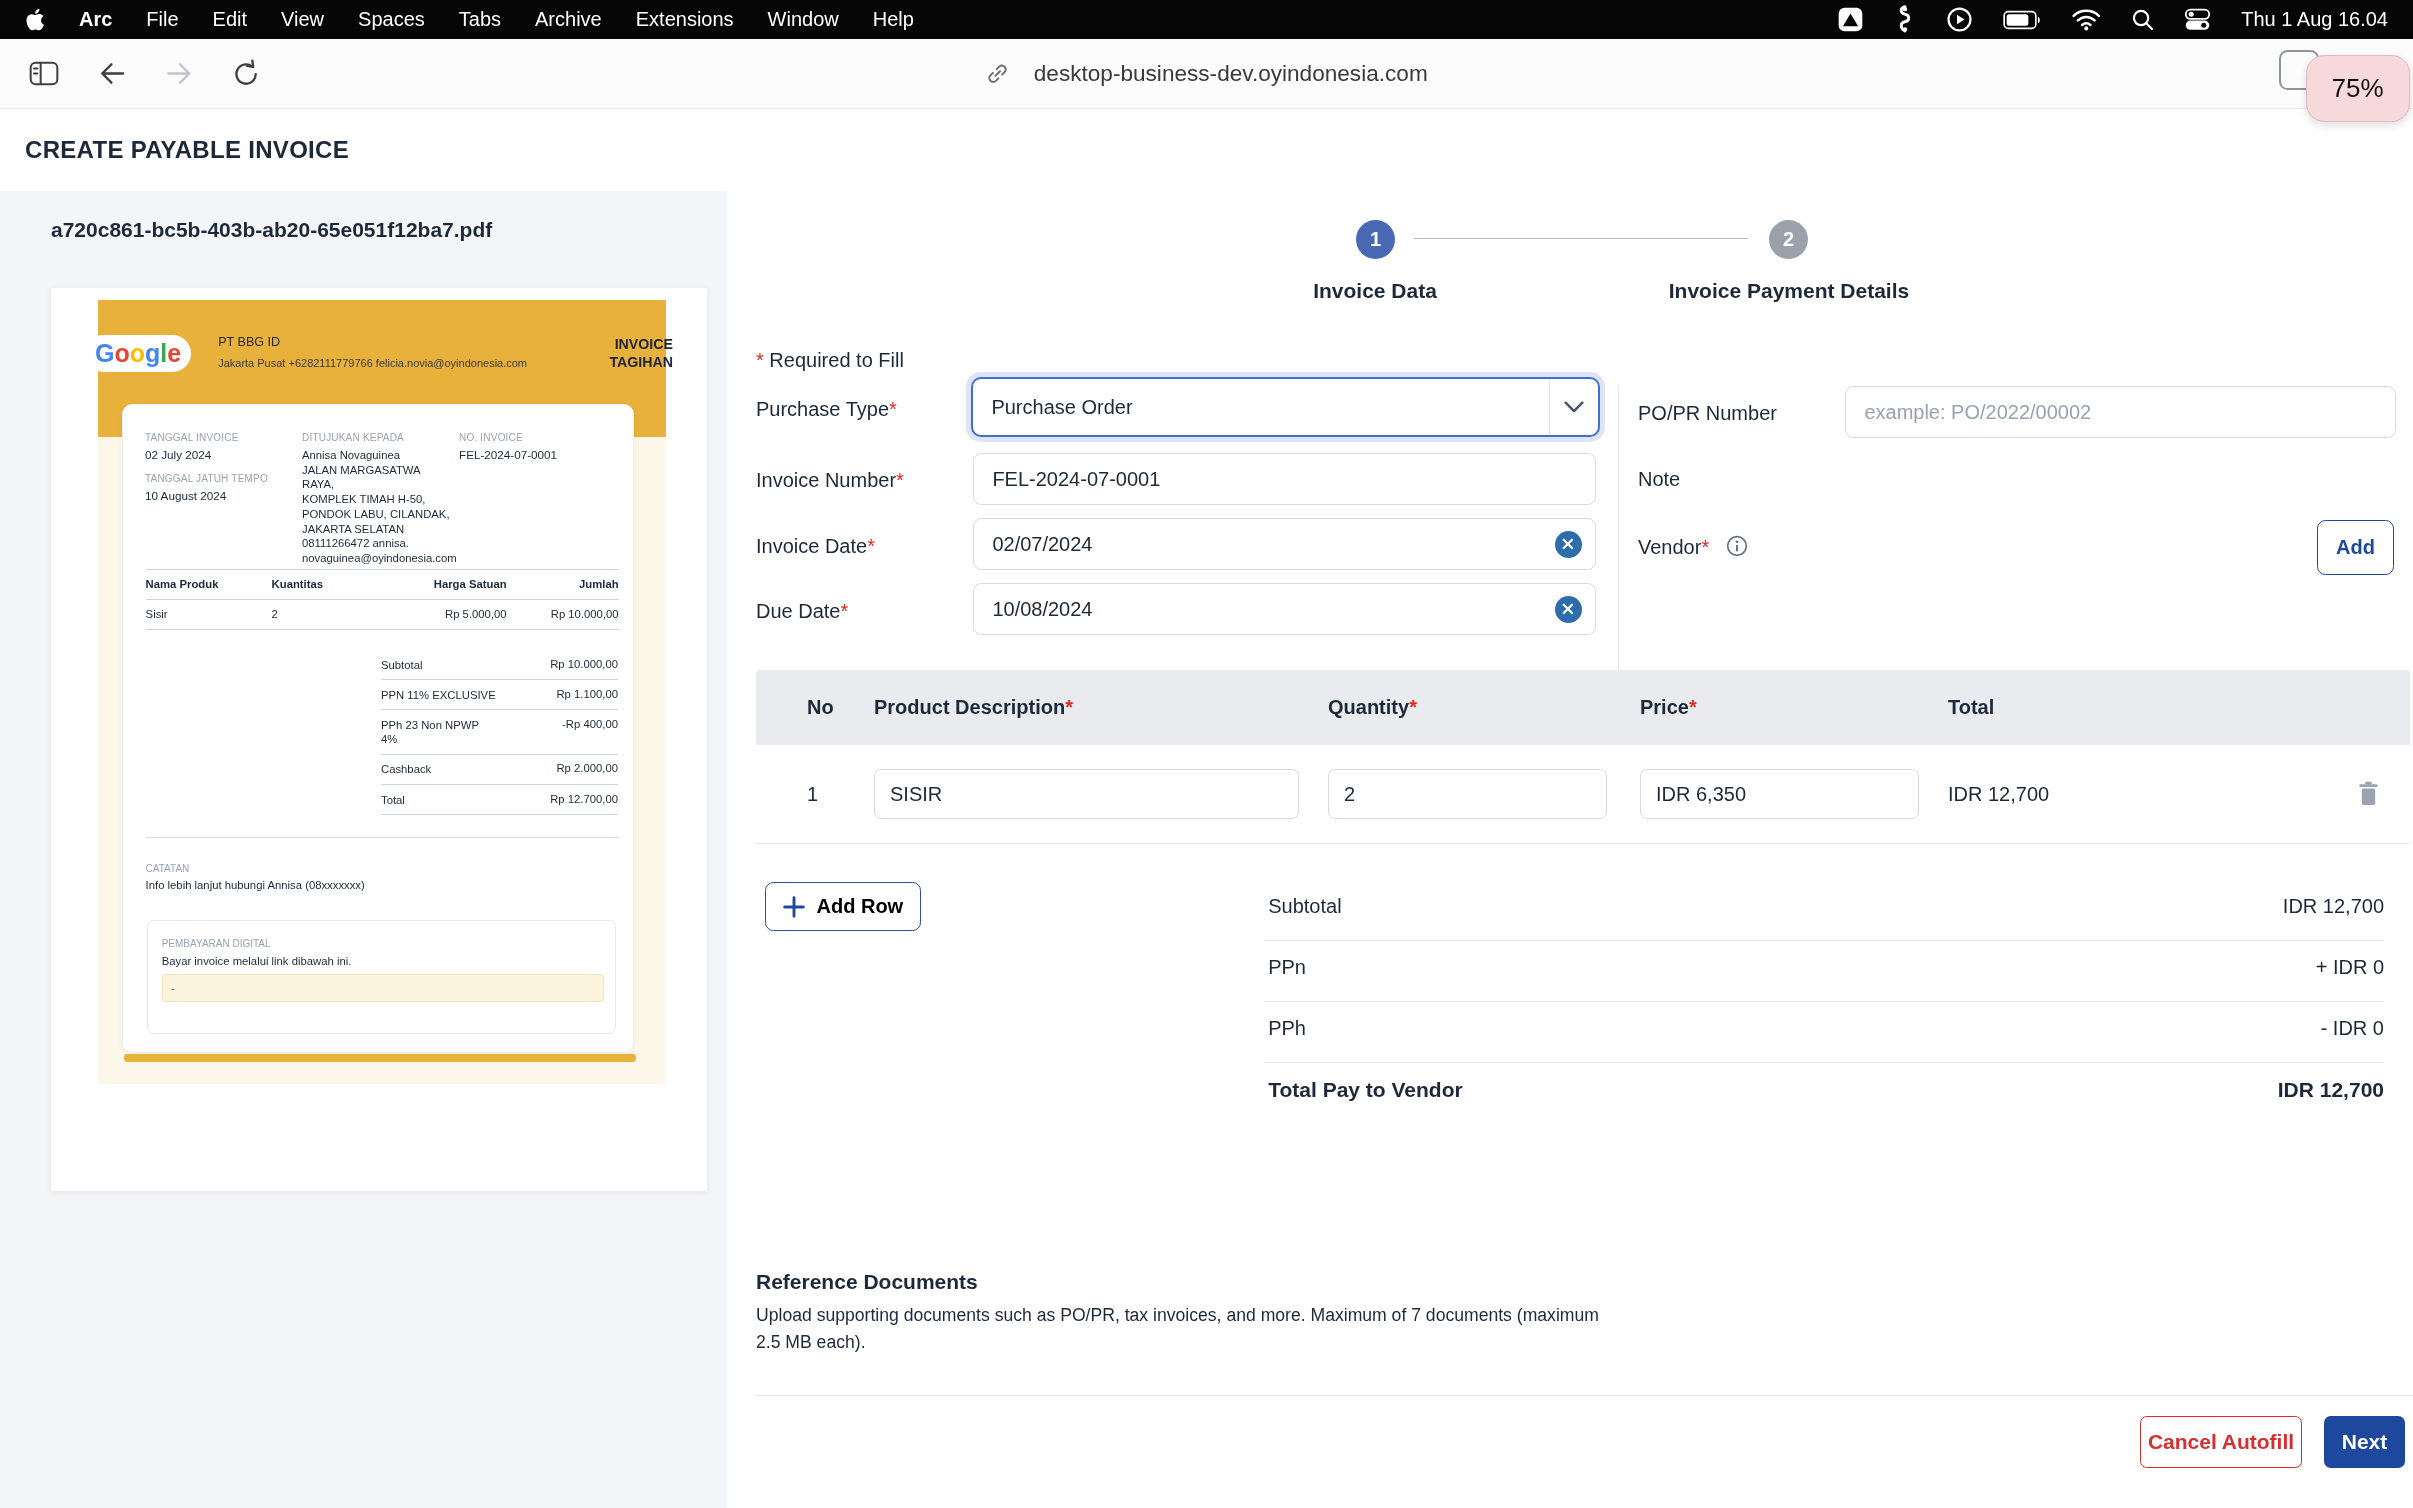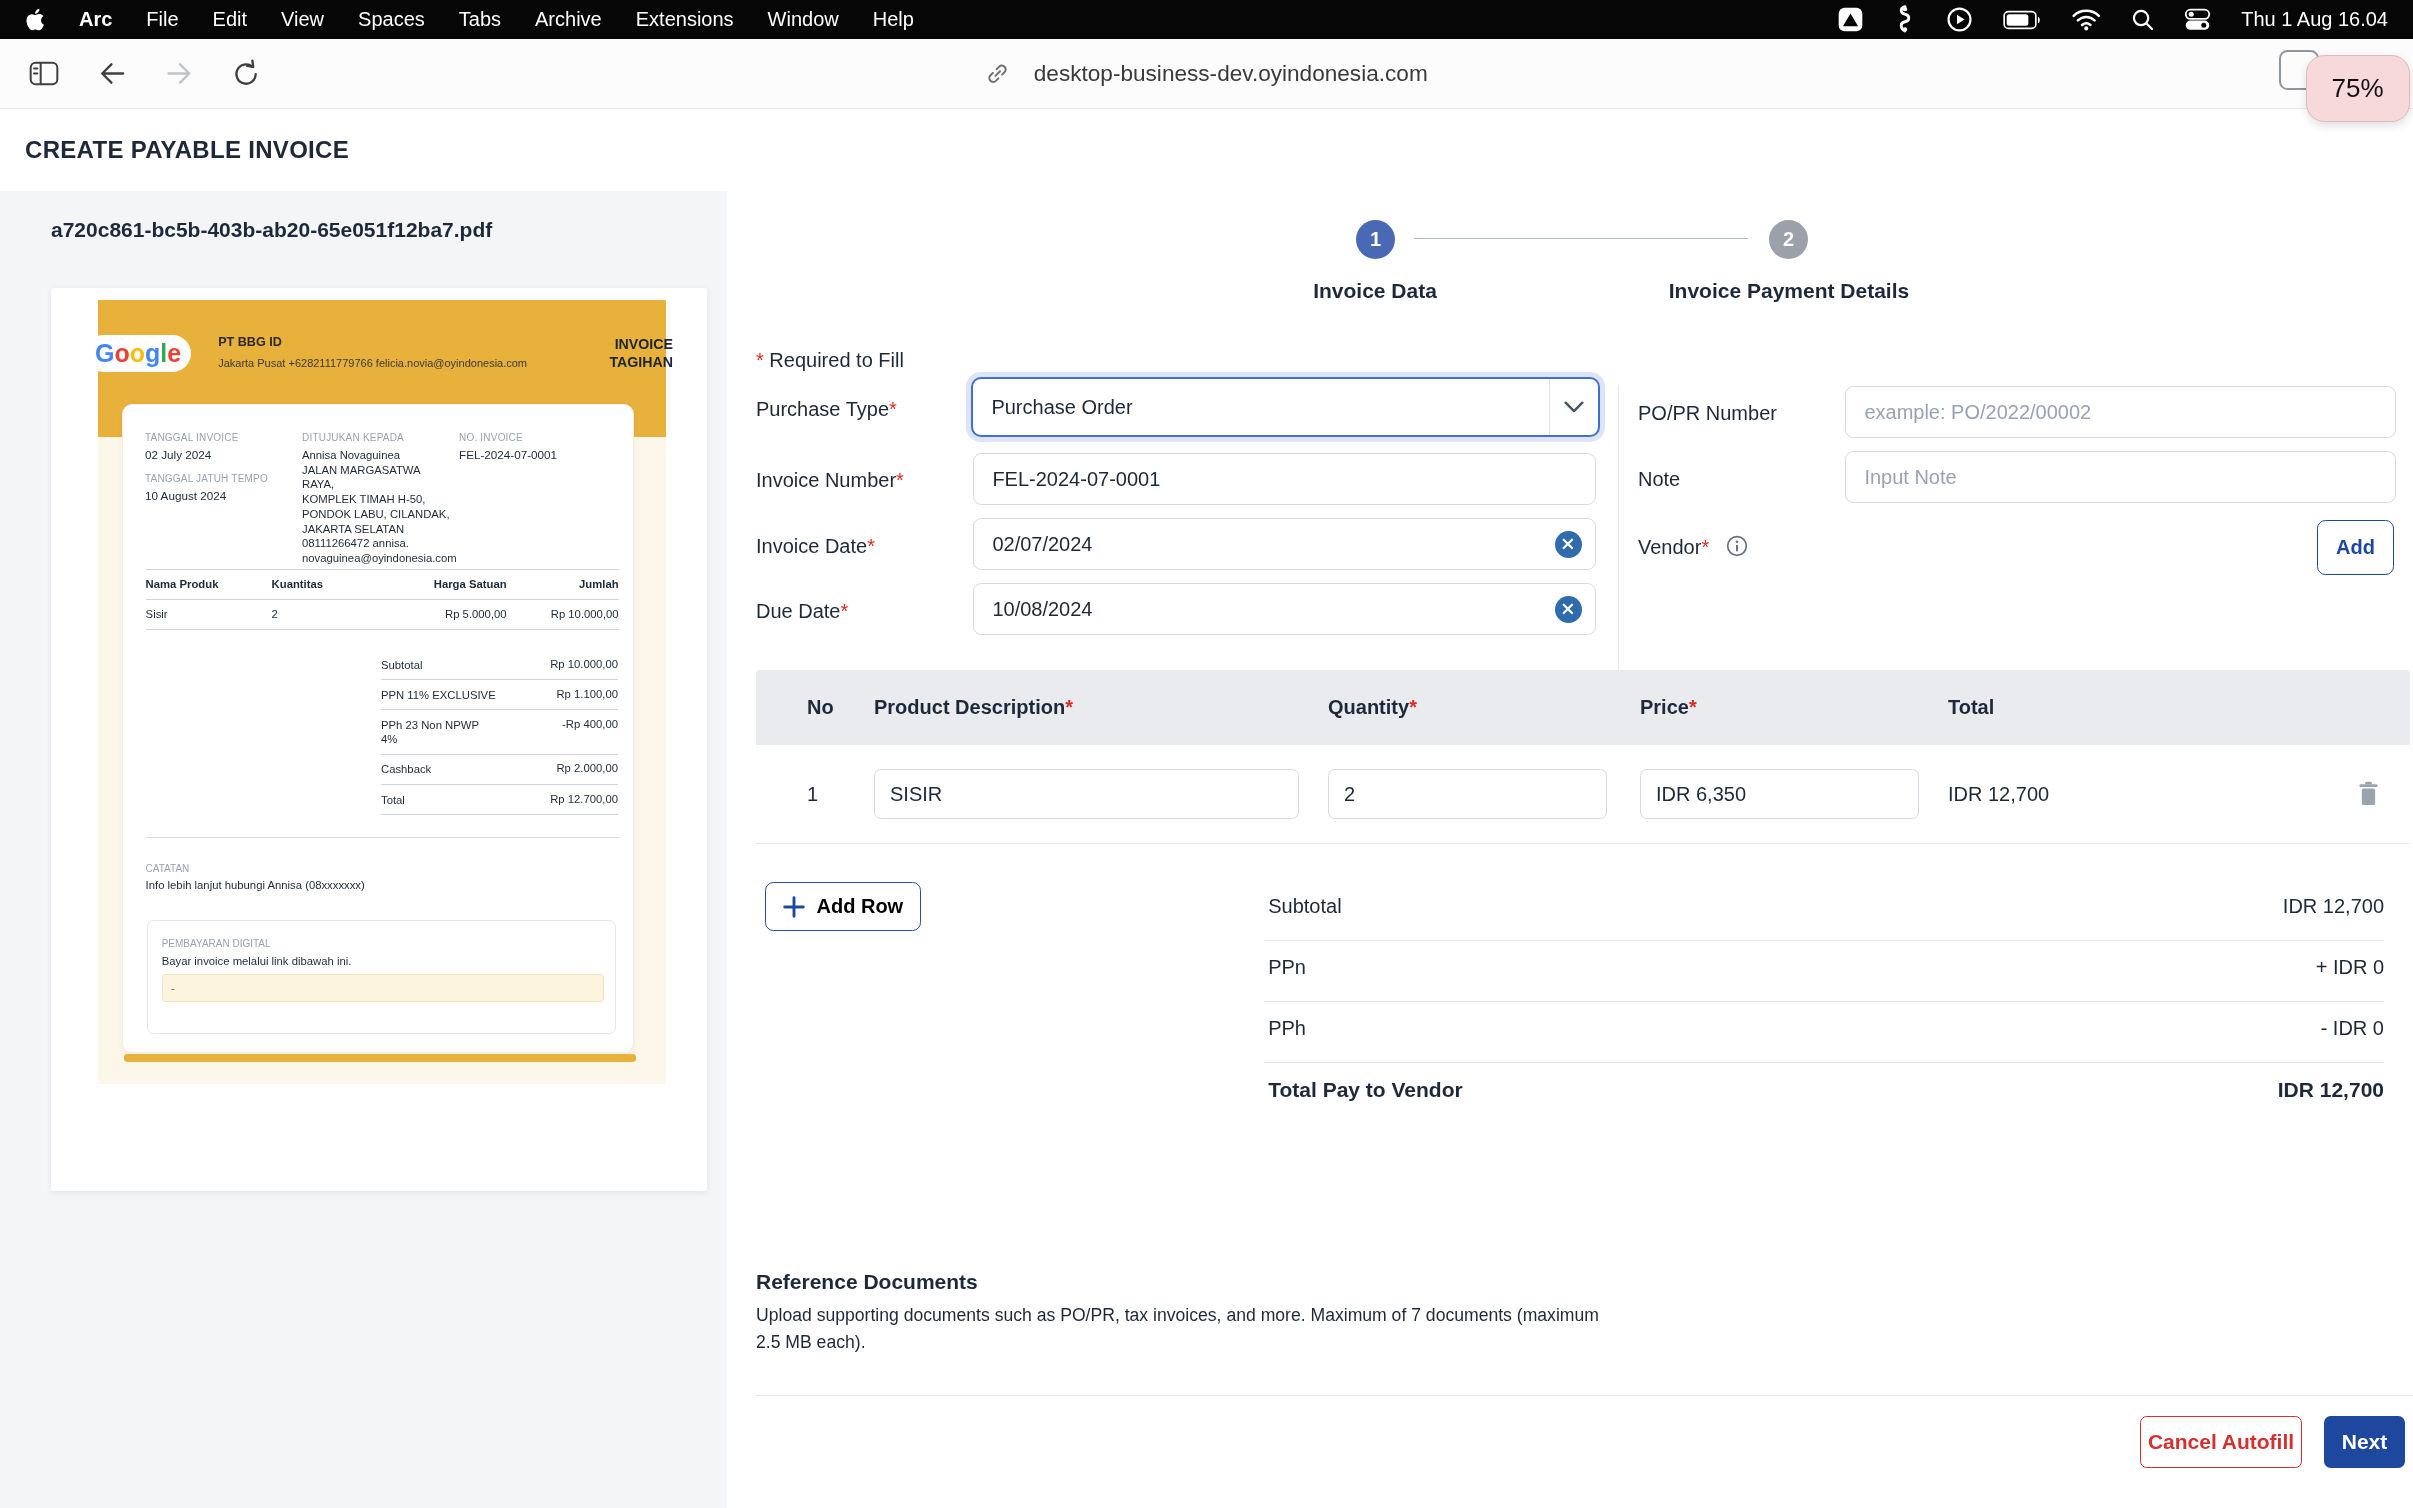--- a/index.html
+++ b/index.html
@@ -45,21 +45,21 @@
   .pdf-filename { position:absolute; top:27px; left:51px; font-size:21px; font-weight:700; color:#1d2939; }
   .pdf-page { position:absolute; top:97px; left:51px; width:656px; height:903px; background:#fff;
               border-radius:2.5px; box-shadow:0 1.7px 6.7px rgba(16,24,40,.07); }
   .pdf-band { position:absolute; top:11.7px; left:47px; width:568px; height:784px; background:#fcf7e9; }
   .pdf-yellow { position:absolute; top:0; left:0; right:0; height:137px; background:#e7b13c; }
   .pdf-head { position:absolute; top:47px; left:34px; right:34px; display:flex; }
   .g-logo { background:#fff; border-radius:23.5px; padding:3.4px 10px; font-size:25px; font-weight:700; height:37px;
             display:flex; align-items:center; }
   .gl-0,.gl-3{color:#4285f4}.gl-1,.gl-5{color:#ea4335}.gl-2{color:#fbbc05}.gl-4{color:#34a853}
   .pdf-head-mid { margin-left:27px; }
-  .pdf-co { font-size:12.6px; font-weight:700; color:#2a2a2a; }
+  .pdf-co { font-size:12.6px; font-weight:400; color:#2a2a2a; }
   .pdf-contact { font-size:11px; color:#3a3a3a; margin-top:7.5px; }
   .pdf-doc-title { margin-left:auto; text-align:right; font-size:14.2px; font-weight:800; color:#1d2433; line-height:18.4px; }
   .pdf-card { position:absolute; top:116px; left:71px; width:512px; height:649px; background:#fff;
               border:0.8px solid #eceef1; border-radius:10px; box-shadow:0 1.7px 5px rgba(16,24,40,.05); }
   .meta-lab { font-size:10px; color:#98a2b3; letter-spacing:0.2px; }
   .meta-val { font-size:11.7px; color:#1d2939; margin-top:5px; }
   .m-c1 { position:absolute; top:27px; left:22px; width:151px; }
   .m-c1b { position:absolute; top:68px; left:22px; width:151px; }
   .m-c2 { position:absolute; top:27px; left:179px; width:151px; }
   .m-c3 { position:absolute; top:27px; left:336px; width:159px; }
@@ -464,23 +464,20 @@
       </div>
 
       <div class="col-div"></div>
 
       <div class="form-label-r" style="top:293px;">PO/PR Number</div>
       <div class="fld" style="top:277px; left:1118px; width:551px;">
         <input placeholder="example: PO/2022/00002" style="">
       </div>
 
       <div class="form-label-r" style="top:359px;">Note</div>
-      <div class="fld" style="top:342px; left:1118px; width:551px;">
-        <input placeholder="Input Note" style="">
-      </div>
 
       <div class="form-label-r" style="top:426px;">
         <span>Vendor</span><span class="star">*</span>
         <span class="info-ic">
           <svg width="22" height="22" viewBox="0 0 26 26">
               <circle cx="13" cy="13" r="11" stroke="#667085" stroke-width="2" fill="none"></circle>
               <circle cx="13" cy="8" r="1.6" fill="#667085"></circle>
               <rect x="11.8" y="11.5" width="2.4" height="8" rx="1.2" fill="#667085"></rect>
             </svg>
         </span>

